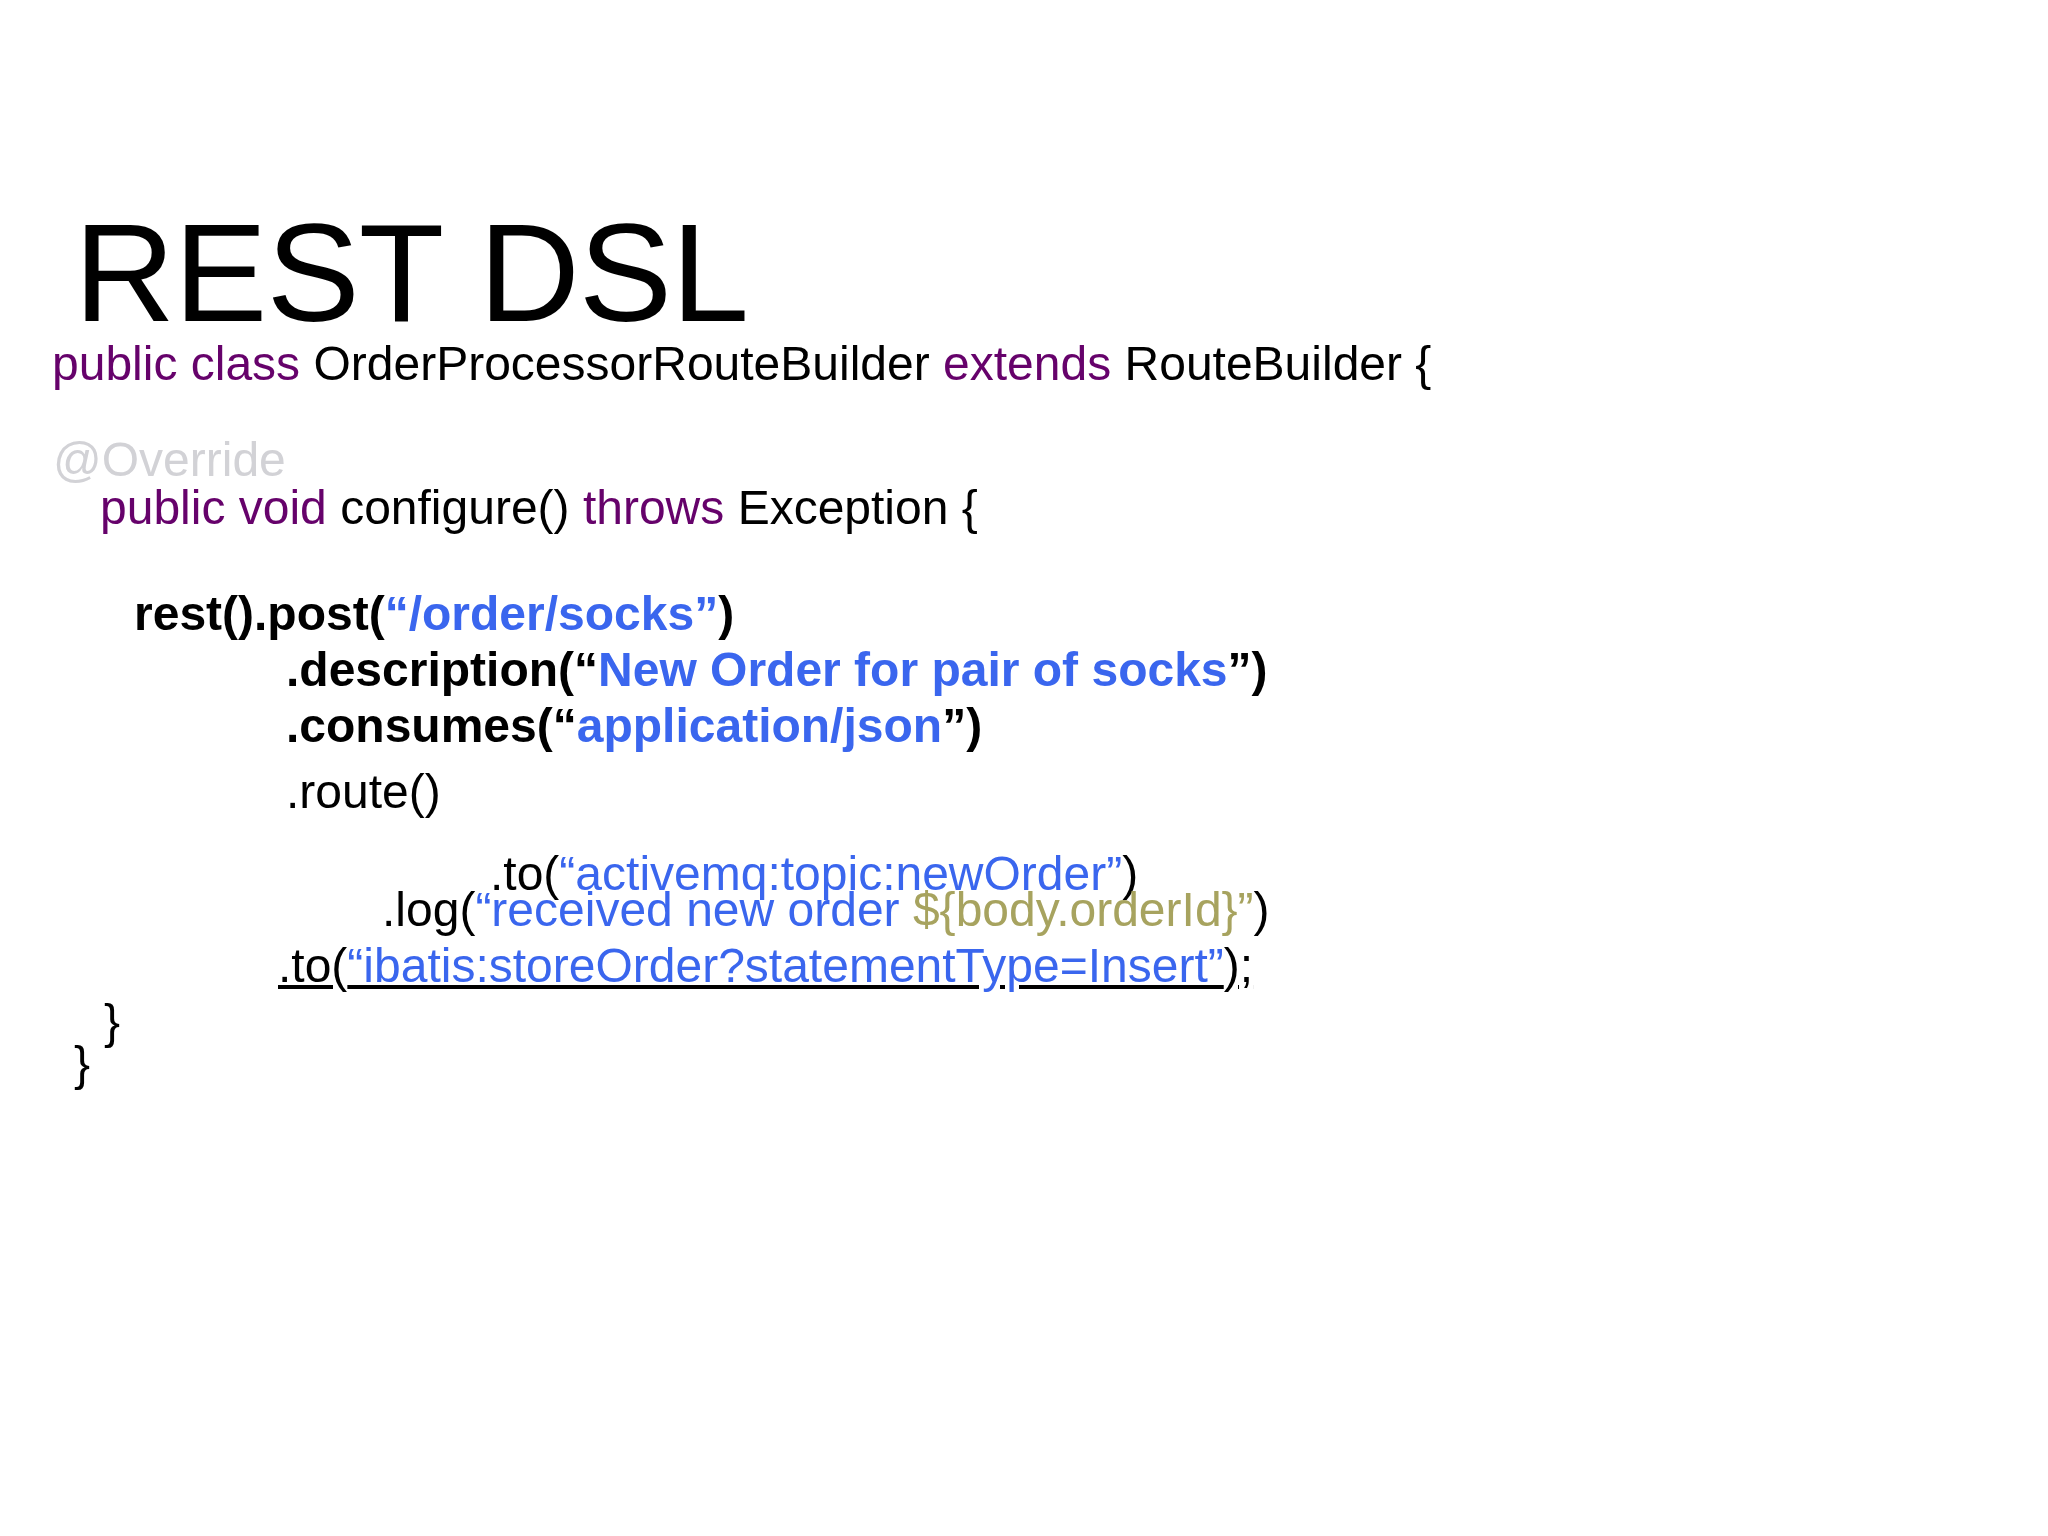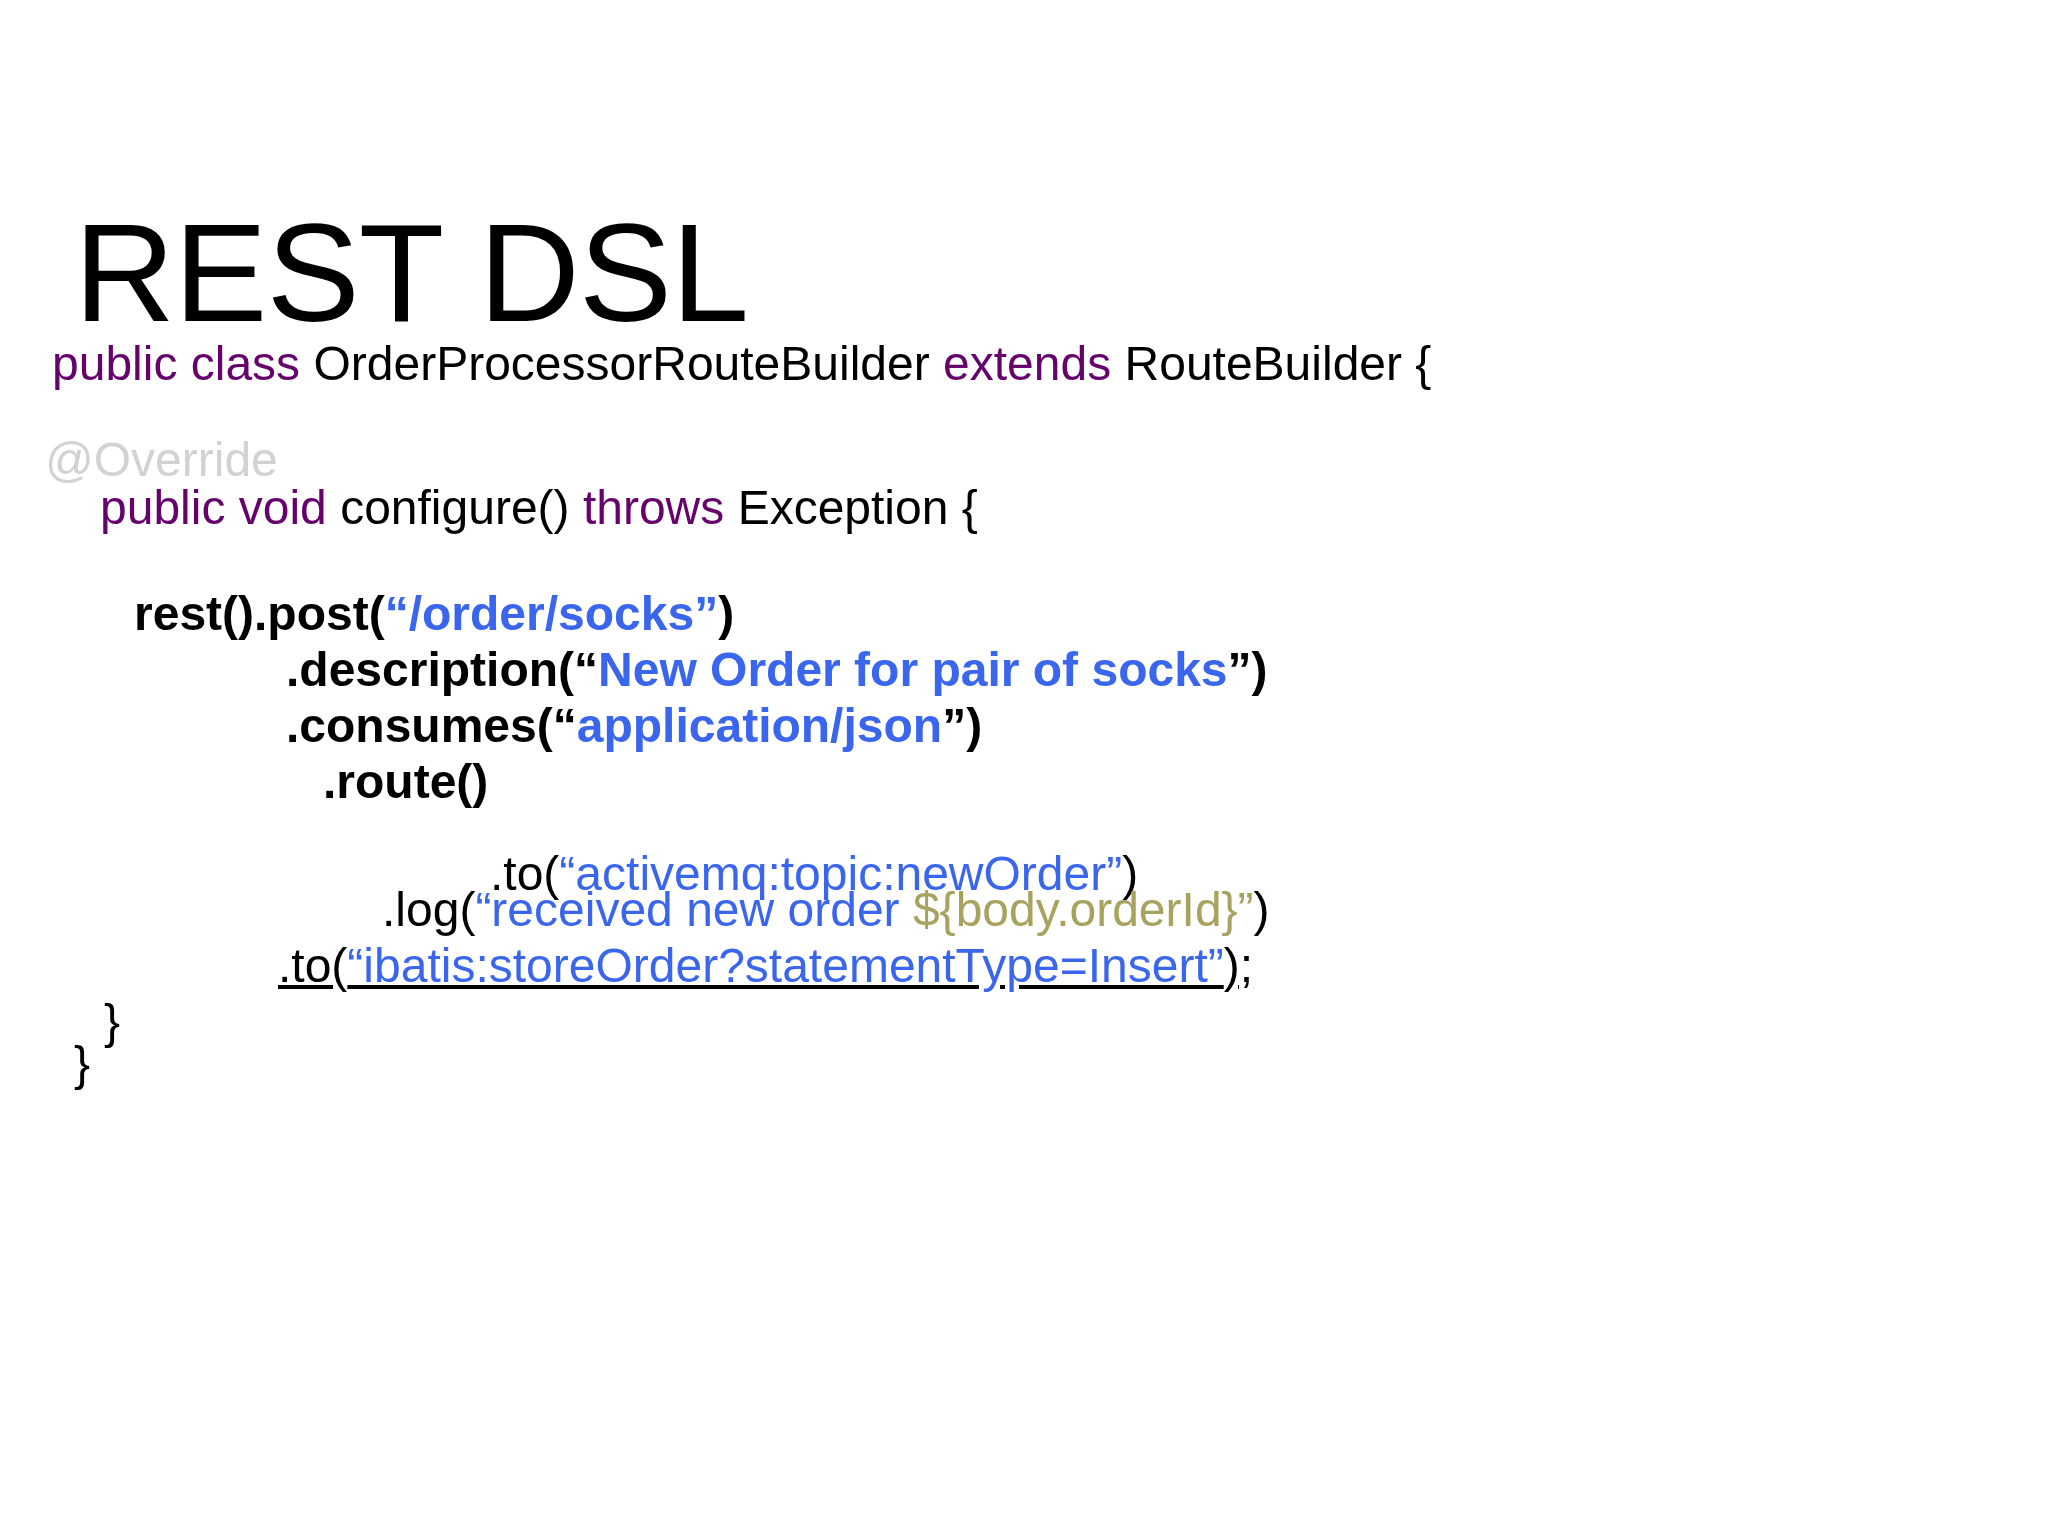--- a/index.html
+++ b/index.html
@@ -77,26 +77,26 @@
 </style>
 </head>
 <body>
 
 <div id="slide" style="background: rgb(255, 255, 255);">
 
   <h1 id="slide-title">REST DSL</h1>
 
   <div id="code-block">
       <div class="code-line ind-0" style="position: absolute; left: 0px; top: 0px;"><span class="tok tok-keyword">public class </span><span class="tok tok-plain">OrderProcessorRouteBuilder </span><span class="tok tok-keyword">extends </span><span class="tok tok-plain">RouteBuilder {</span></div>
-      <div class="code-line ind-1" style="position: absolute; left: 0px; top: 96px; padding-left: 45px;"><span class="tok tok-anno">@Override</span></div>
+      <div class="code-line ind-1" style="position: absolute; left: 8px; top: 96px; padding-left: 45px;"><span class="tok tok-anno">@Override</span></div>
       <div class="code-line ind-1" style="position: absolute; left: 0px; top: 144px;"><span class="tok tok-keyword">public void </span><span class="tok tok-plain">configure() </span><span class="tok tok-keyword">throws </span><span class="tok tok-plain">Exception {</span></div>
       <div class="code-line ind-2" style="position: absolute; left: 0px; top: 250px; font-weight: bold; text-align: right;"><span class="tok tok-plain">rest().post(</span><span class="tok tok-string">“/order/socks”</span><span class="tok tok-plain">)</span></div>
       <div class="code-line ind-3" style="position: absolute; left: 0px; top: 306px; font-weight: bold;"><span class="tok tok-plain">.description(“</span><span class="tok tok-string">New Order for pair of socks</span><span class="tok tok-plain">”)</span></div>
       <div class="code-line ind-3" style="position: absolute; left: 0px; top: 362px; font-weight: bold;"><span class="tok tok-plain">.consumes(“</span><span class="tok tok-string">application/json</span><span class="tok tok-plain">”)</span></div>
-      <div class="code-line ind-3" style="position: absolute; left: 0px; top: 418px; font-weight: bold; margin-left: 37px;"><span class="tok tok-plain">.route()</span></div>
+      <div class="code-line ind-3" style="position: absolute; left: 0px; top: 428px; font-weight: normal;"><span class="tok tok-plain">.route()</span></div>
       <div class="code-line ind-4" style="position: absolute; left: 0px; top: 490px; margin-top: 20px;"><span class="tok tok-plain">.to(</span><span class="tok tok-string">“activemq:topic:newOrder”</span><span class="tok tok-plain">)</span></div>
       <div class="code-line ind-5" style="position: absolute; left: 0px; top: 546px;"><span class="tok tok-plain">.log(</span><span class="tok tok-string">“received new order </span><span class="tok tok-var">${body.orderId}”</span><span class="tok tok-plain">)</span></div>
       <div class="code-line ind-6" style="position: absolute; left: 0px; top: 602px;"><span class="tok tok-plain">.to(</span><span class="tok tok-string">“ibatis:storeOrder?statementType=Insert”</span><span class="tok tok-plain">);</span></div>
       <div class="code-line ind-7" style="position: absolute; left: 0px; top: 658px;"><span class="tok tok-plain">}</span></div>
       <div class="code-line ind-8" style="position: absolute; left: 0px; top: 700px;"><span class="tok tok-plain">}</span></div>
     </div>
 
 </div>
 
 </body></html>

